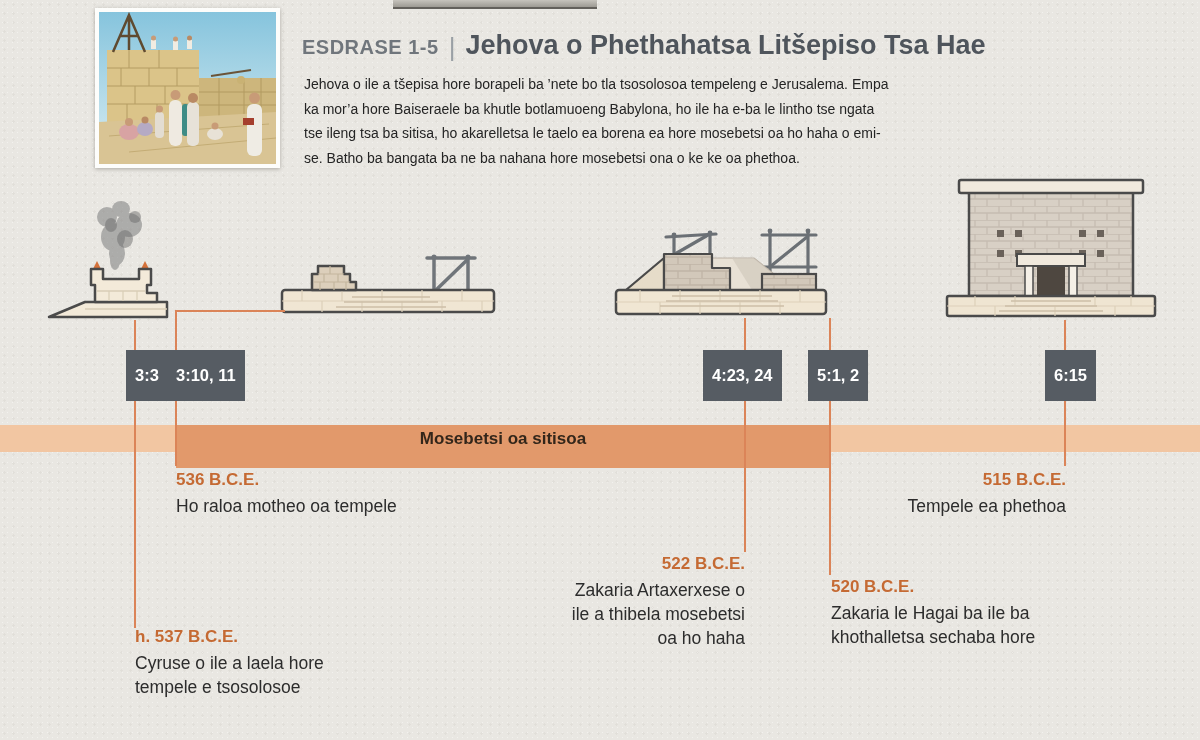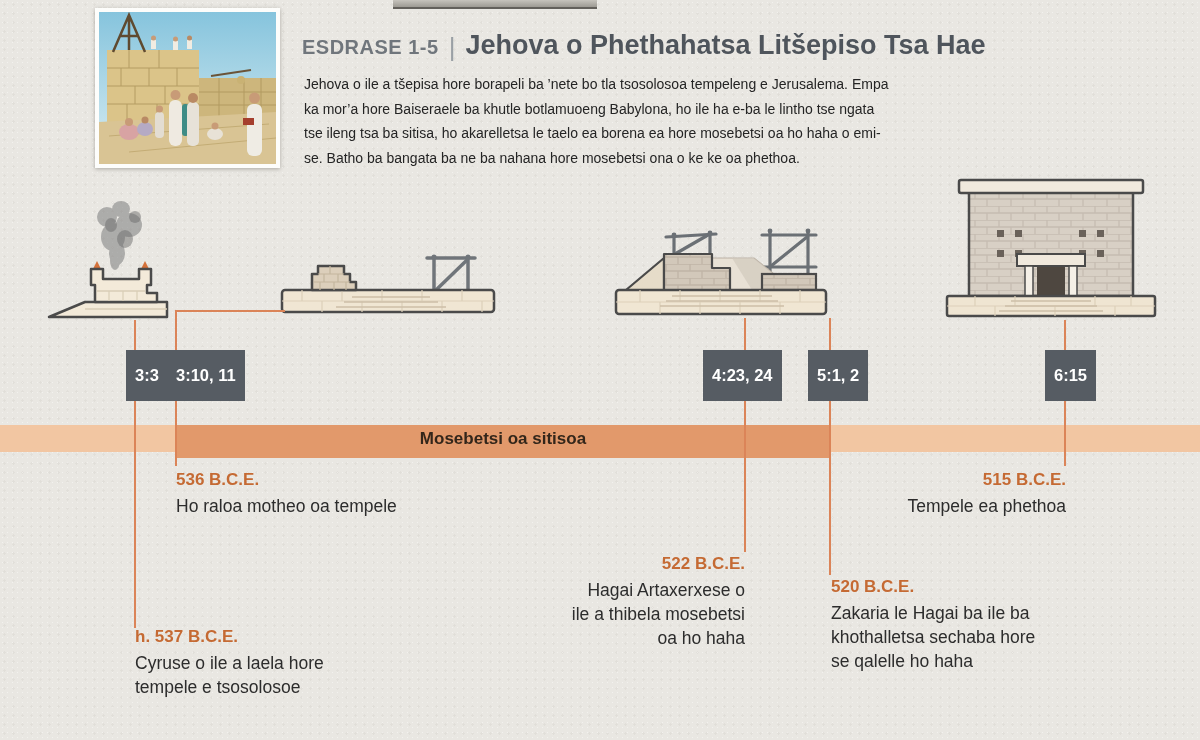--- a/index.html
+++ b/index.html
@@ -34,21 +34,21 @@
   .illus svg { display:block; width:100%; height:100%; }
   .vline { position:absolute; width:2px; background:var(--line-orange, #db8458); z-index:2; }
   .hline { position:absolute; height:2px; background:var(--line-orange, #db8458); z-index:2; }
   .ref-box {
     position:absolute; top:350px; height:27px; line-height:27px; padding:12px 9px;
     background:var(--box-bg, #565c63); color:#ffffff; font-weight:700; font-size:16.5px;
     z-index:3; white-space:nowrap;
   }
   .band-light { position:absolute; left:0; top:425px; width:1200px; height:27px;
     background:var(--band-light, #f2c6a2); z-index:1; }
-  .band-dark  { position:absolute; left:176px; top:425px; width:654px; height:33px;
+  .band-dark  { position:absolute; left:176px; top:425px; width:654px; height:43px;
     background:var(--band-dark, #e2996b); z-index:1; text-align:center; }
   .band-dark .band-label { font-size:17px; font-weight:700; color:#33261a; line-height:27px; }
   .event { position:absolute; z-index:2; white-space:nowrap; }
   .event .date { font-size:17px; font-weight:700; color:var(--accent-orange, #c56a33); margin-bottom:4px; }
   .event .line { font-size:17.5px; line-height:24px; color:#2c2c2c; }
   .align-right { text-align:right; }
   .e0 { left:176px; top:470px; }
   .e1 { left:152px; top:540px; }
   .e2 { left:135px; top:627px; }
   .e3 { right:455px; top:554px; }
@@ -257,30 +257,29 @@
 
 
   <div class="event e2">
     <div class="date">h. 537 B.C.E.</div>
     <div class="line">Cyruse o ile a laela hore</div>
     <div class="line">tempele e tsosolosoe</div>
   </div>
 
   <div class="event e3 align-right">
     <div class="date">522 B.C.E.</div>
-    <div class="line">Hagai Artaxerxese o</div>
+    <div class="line">Zakaria Artaxerxese o</div>
     <div class="line">ile a thibela mosebetsi</div>
     <div class="line">oa ho haha</div>
   </div>
 
   <div class="event e4">
     <div class="date">520 B.C.E.</div>
     <div class="line">Zakaria le Hagai ba ile ba</div>
     <div class="line">khothalletsa sechaba hore</div>
-    <div class="line">se qalelle ho haha</div>
   </div>
 
   <div class="event e5 align-right">
     <div class="date">515 B.C.E.</div>
     <div class="line">Tempele ea phethoa</div>
   </div>
 
 </div>
 
 </body></html>

